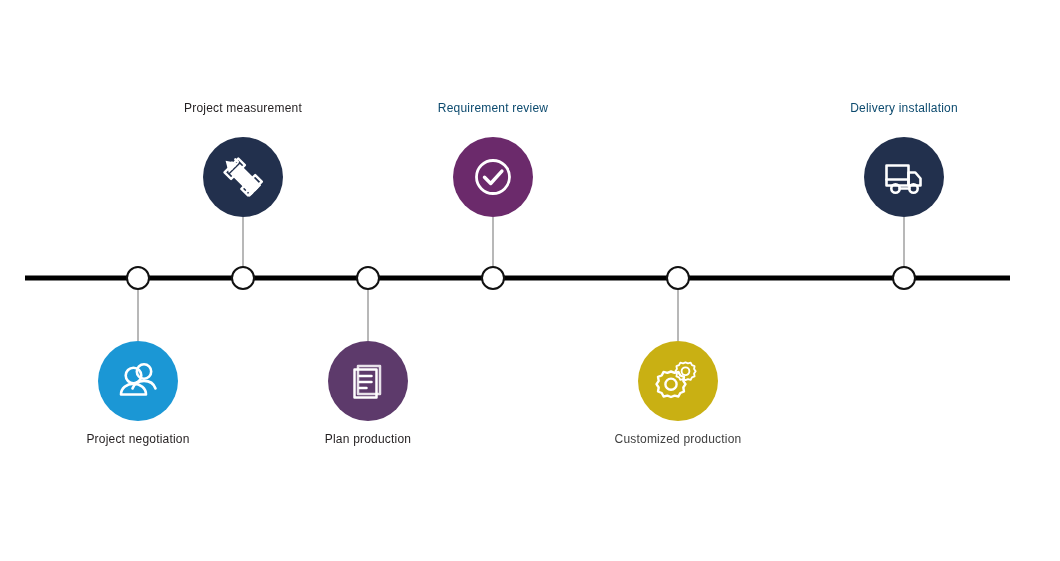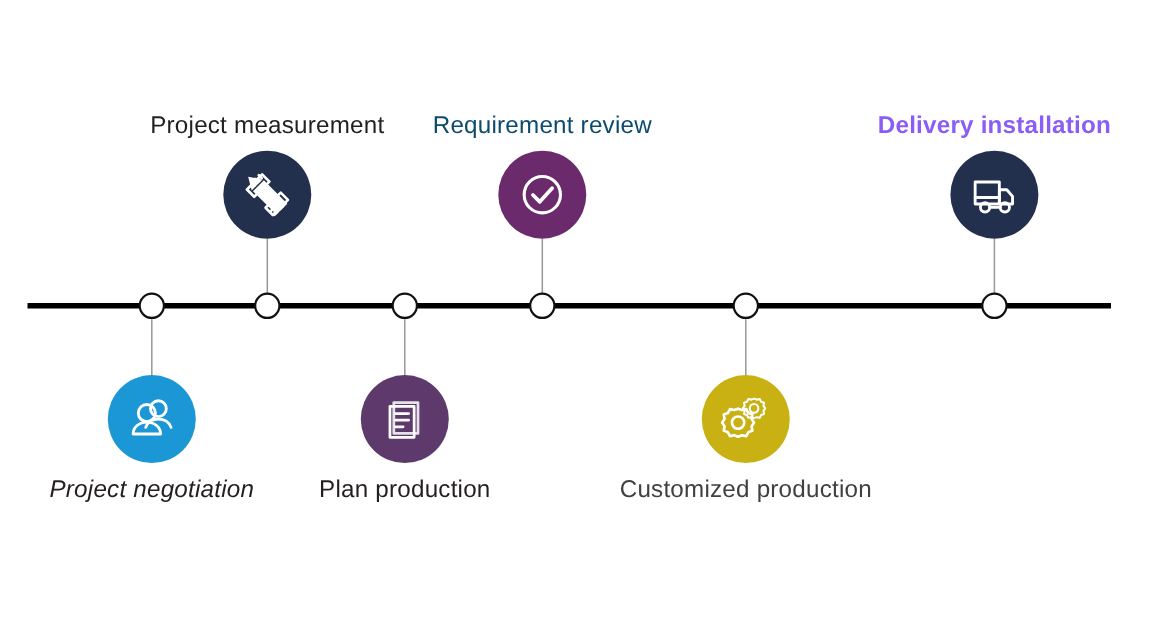--- a/index.html
+++ b/index.html
@@ -19,21 +19,21 @@
     position: absolute;
     left: 0;
     top: 0;
     width: 1060px;
     height: 561px;
   }
 
   .stage-label {
     position: absolute;
     font-family: "Liberation Sans", sans-serif;
-    font-size: 22px;
+    font-size: 12px;
     color: #231f20;
     white-space: nowrap;
     transform: translateX(-50%);
     letter-spacing: 0.2px;
   }
 
   .icon-badge {
     position: absolute;
     border-radius: 50%;
     transform: translate(-50%, -50%);
@@ -137,18 +137,18 @@
       <path d="M7.5 13.5h22v20h-22z"></path>
       <path d="M29.5 20.5h6.8l5.2 6v7h-12z"></path>
       <path d="M7.5 27.5h22"></path>
       <circle cx="16.5" cy="36.5" r="4.2"></circle>
       <circle cx="34.5" cy="36.5" r="4.2"></circle>
       <path d="M20.7 36.5h9.6"></path>
     </g>
   </svg>
 </div>
 
-<div class="stage-label" id="label-0" style="left: 138px; top: 432px; color: rgb(35, 31, 32); font-style: italic;">Project negotiation</div>
+<div class="stage-label" id="label-0" style="left: 138px; top: 432px; color: rgb(35, 31, 32);">Project negotiation</div>
 <div class="stage-label" id="label-1" style="left: 243px; top: 101px; color: rgb(35, 31, 32);">Project measurement</div>
 <div class="stage-label" id="label-2" style="left: 368px; top: 432px; color: rgb(35, 31, 32); text-align: right;">Plan production</div>
 <div class="stage-label" id="label-3" style="left: 493px; top: 101px; color: #0c4a6e;">Requirement review</div>
 <div class="stage-label" id="label-4" style="left: 678px; top: 432px; color: #404040;">Customized production</div>
-<div class="stage-label" id="label-5" style="left: 904px; top: 101px; color: #8b5cf6; font-weight: bold;">Delivery installation</div>
+<div class="stage-label" id="label-5" style="left: 904px; top: 101px; color: #0c4a6e;">Delivery installation</div>
 
 </body></html>

